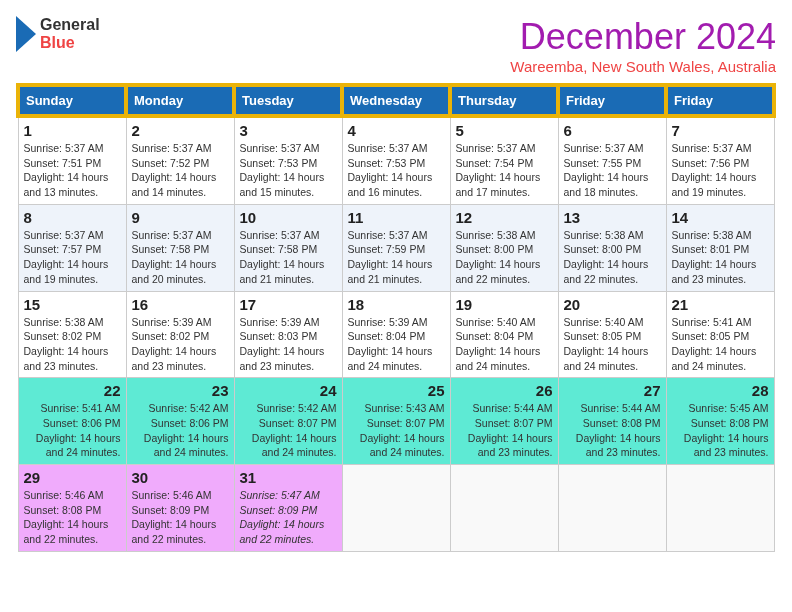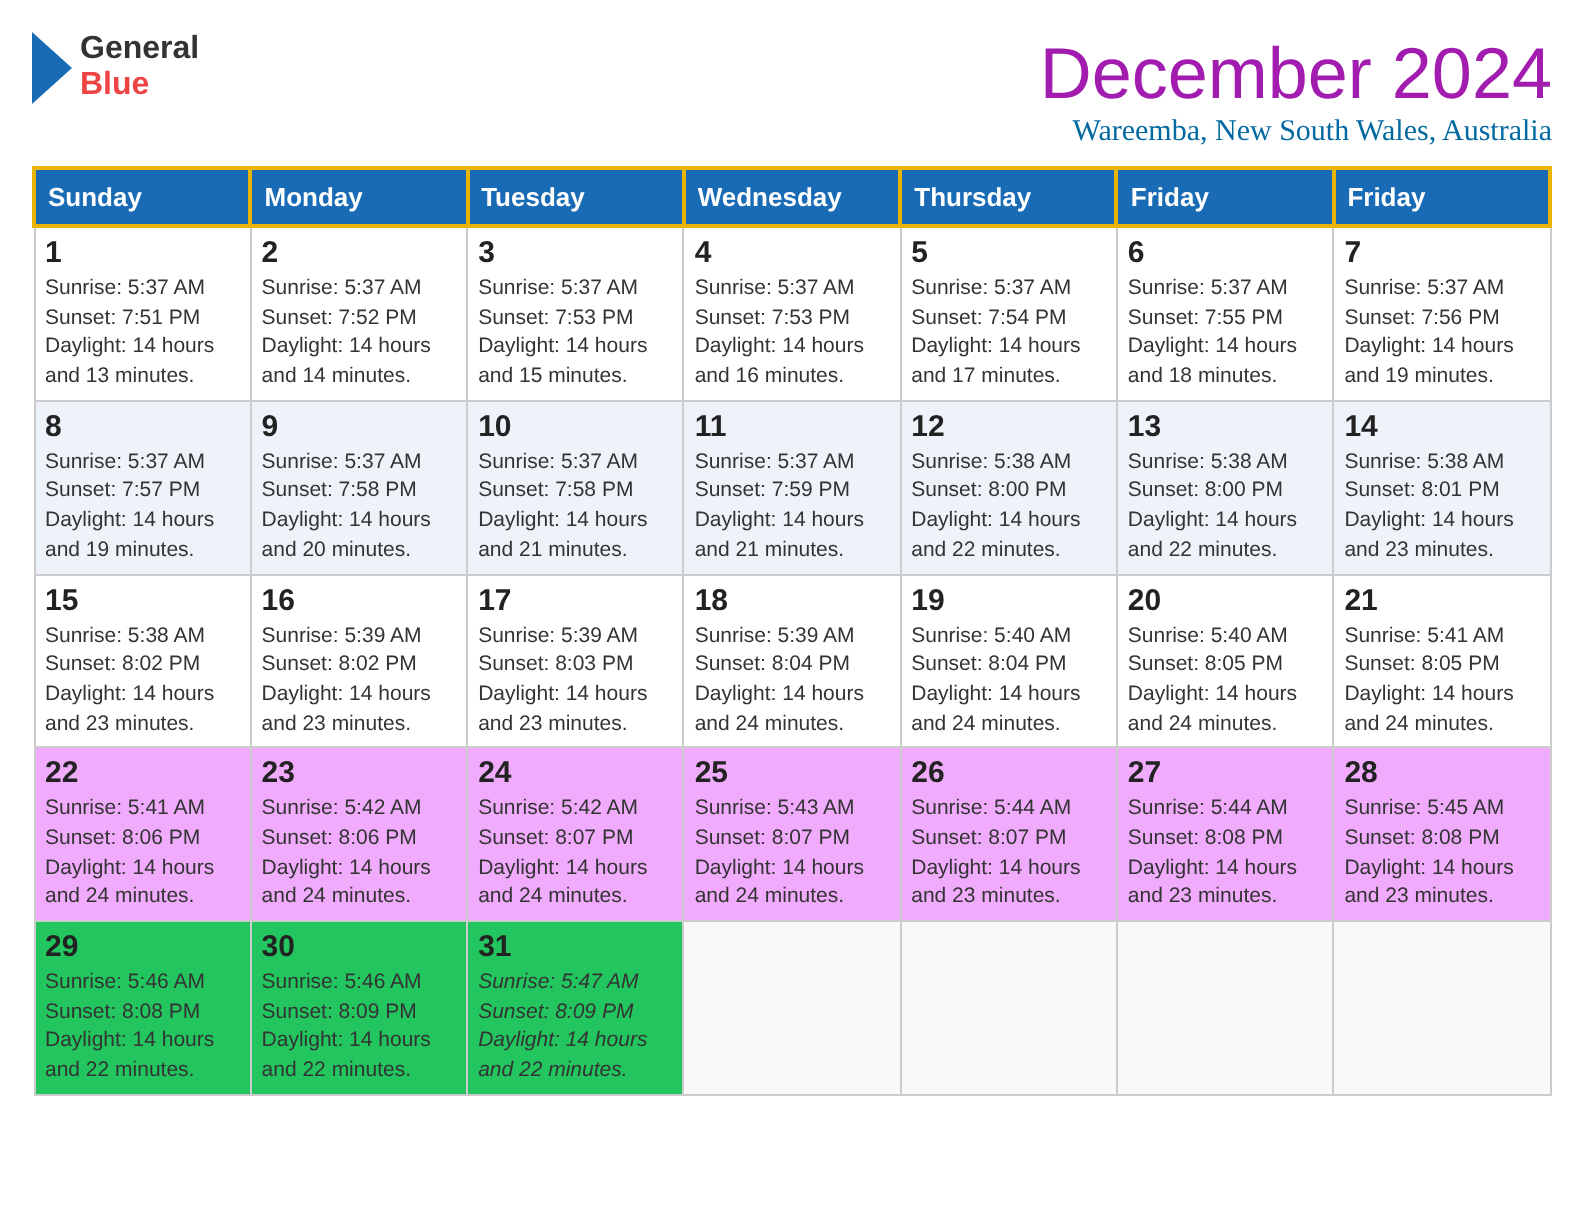--- a/index.html
+++ b/index.html
@@ -23,36 +23,35 @@
     .title-section {
       text-align: right;
     }
     .month-title {
       font-size: 36px;
       font-weight: normal;
       color: #a21caf;
     }
     .location-title {
       font-size: 15px;
-      color: #0369a1;
-      font-family: Liberation Serif, serif;
+      color: #ef4444;
     }
     .calendar {
       width: 100%;
       border-collapse: collapse;
       font-size: 11px;
     }
     .calendar th {
       background: #1a6bb5;
       color: white;
       text-align: left;
       padding: 6px 6px;
       font-size: 13px;
       font-weight: bold;
-      border: 2px solid #eab308;
+      border: 4px solid #eab308;
     }
     .calendar td {
       border: 1px solid #ccc;
       vertical-align: top;
       padding: 4px 5px;
       width: 108px;
       min-height: 80px;
       height: 85px;
     }
     .day-num {
@@ -252,21 +251,21 @@
 and 24 minutes.</div>
           </td>
           <td>
             <span class="day-num">21</span>
             <div class="day-info" style="white-space: pre-line;">Sunrise: 5:41 AM
 Sunset: 8:05 PM
 Daylight: 14 hours
 and 24 minutes.</div>
           </td>
         </tr>
-        <tr style="background: #f0abfc;">
+        <tr style="background: #5eead4; text-align: right;">
           <td>
             <span class="day-num">22</span>
             <div class="day-info" style="white-space: pre-line;">Sunrise: 5:41 AM
 Sunset: 8:06 PM
 Daylight: 14 hours
 and 24 minutes.</div>
           </td>
           <td>
             <span class="day-num">23</span>
             <div class="day-info" style="white-space: pre-line;">Sunrise: 5:42 AM
@@ -303,21 +302,21 @@
 and 23 minutes.</div>
           </td>
           <td>
             <span class="day-num">28</span>
             <div class="day-info" style="white-space: pre-line;">Sunrise: 5:45 AM
 Sunset: 8:08 PM
 Daylight: 14 hours
 and 23 minutes.</div>
           </td>
         </tr>
-        <tr style="background: #22c55e;">
+        <tr style="background: #f0abfc;">
           <td>
             <span class="day-num">29</span>
             <div class="day-info" style="white-space: pre-line;">Sunrise: 5:46 AM
 Sunset: 8:08 PM
 Daylight: 14 hours
 and 22 minutes.</div>
           </td>
           <td>
             <span class="day-num">30</span>
             <div class="day-info" style="white-space: pre-line;">Sunrise: 5:46 AM

